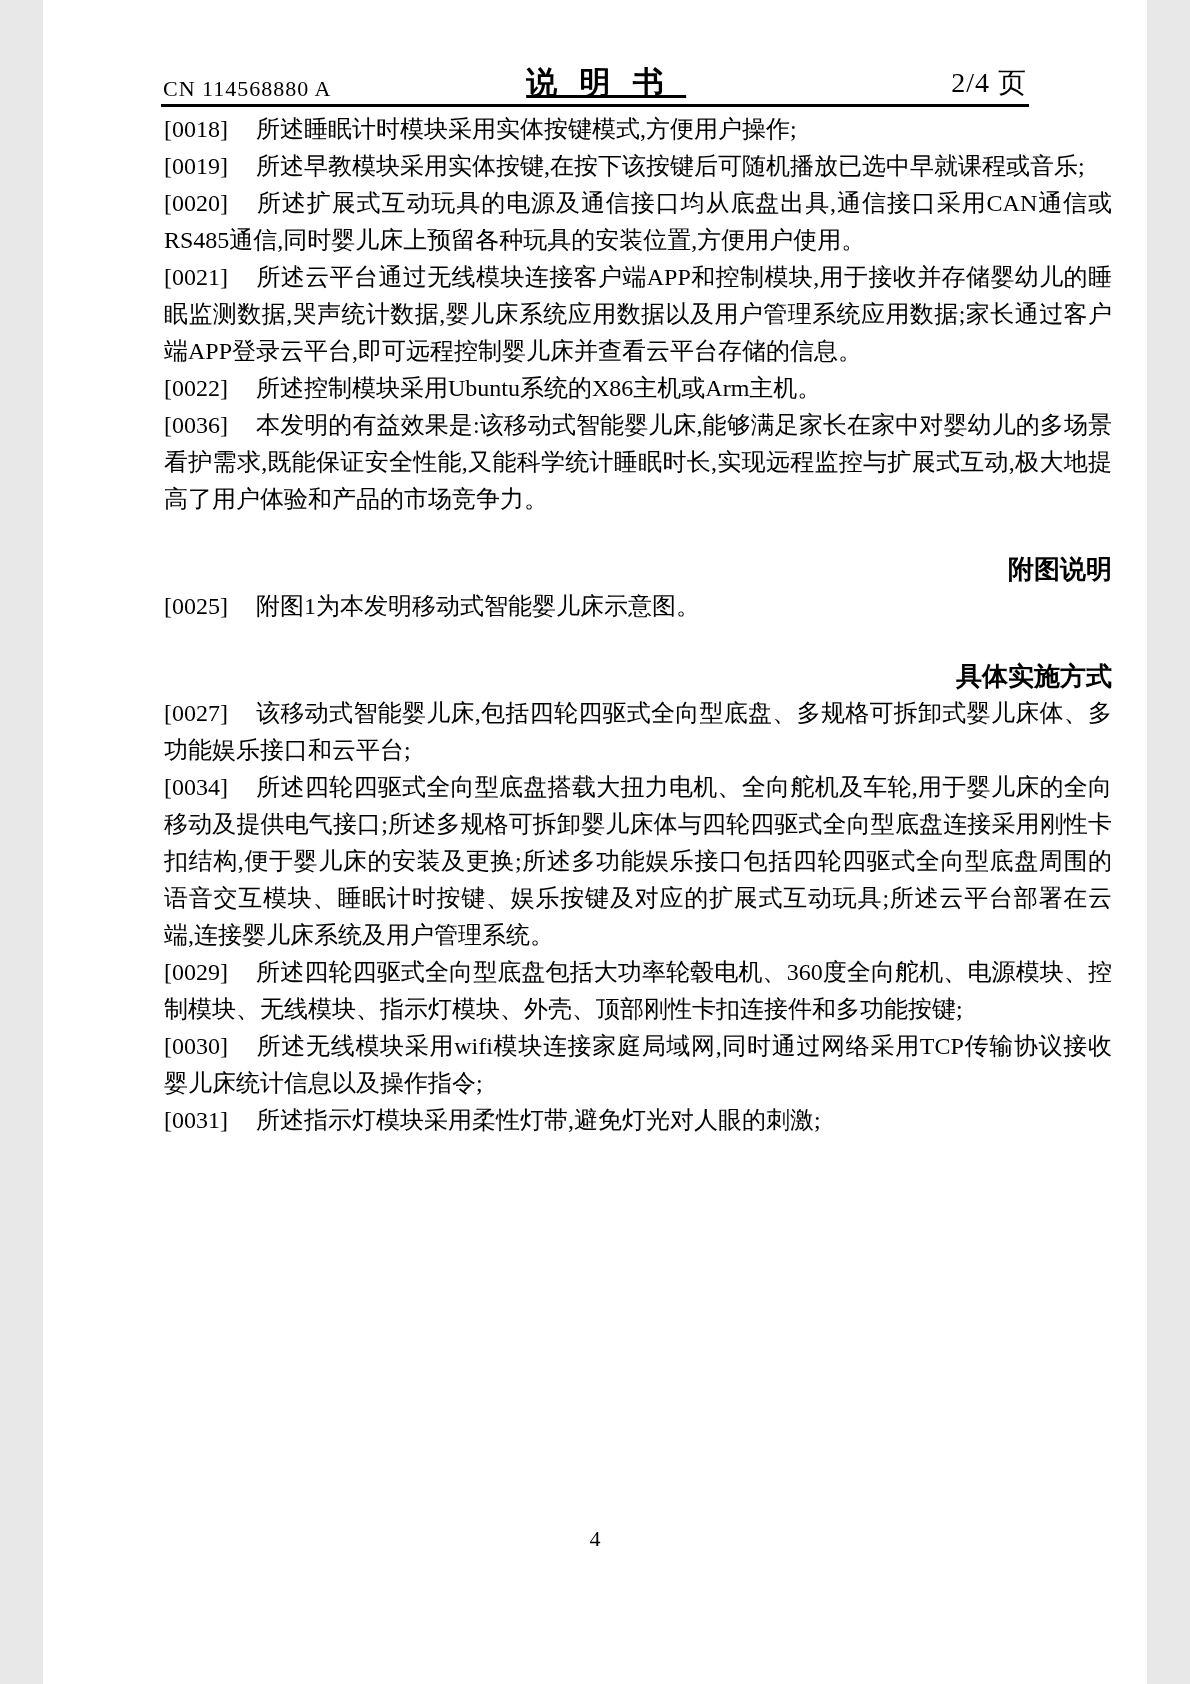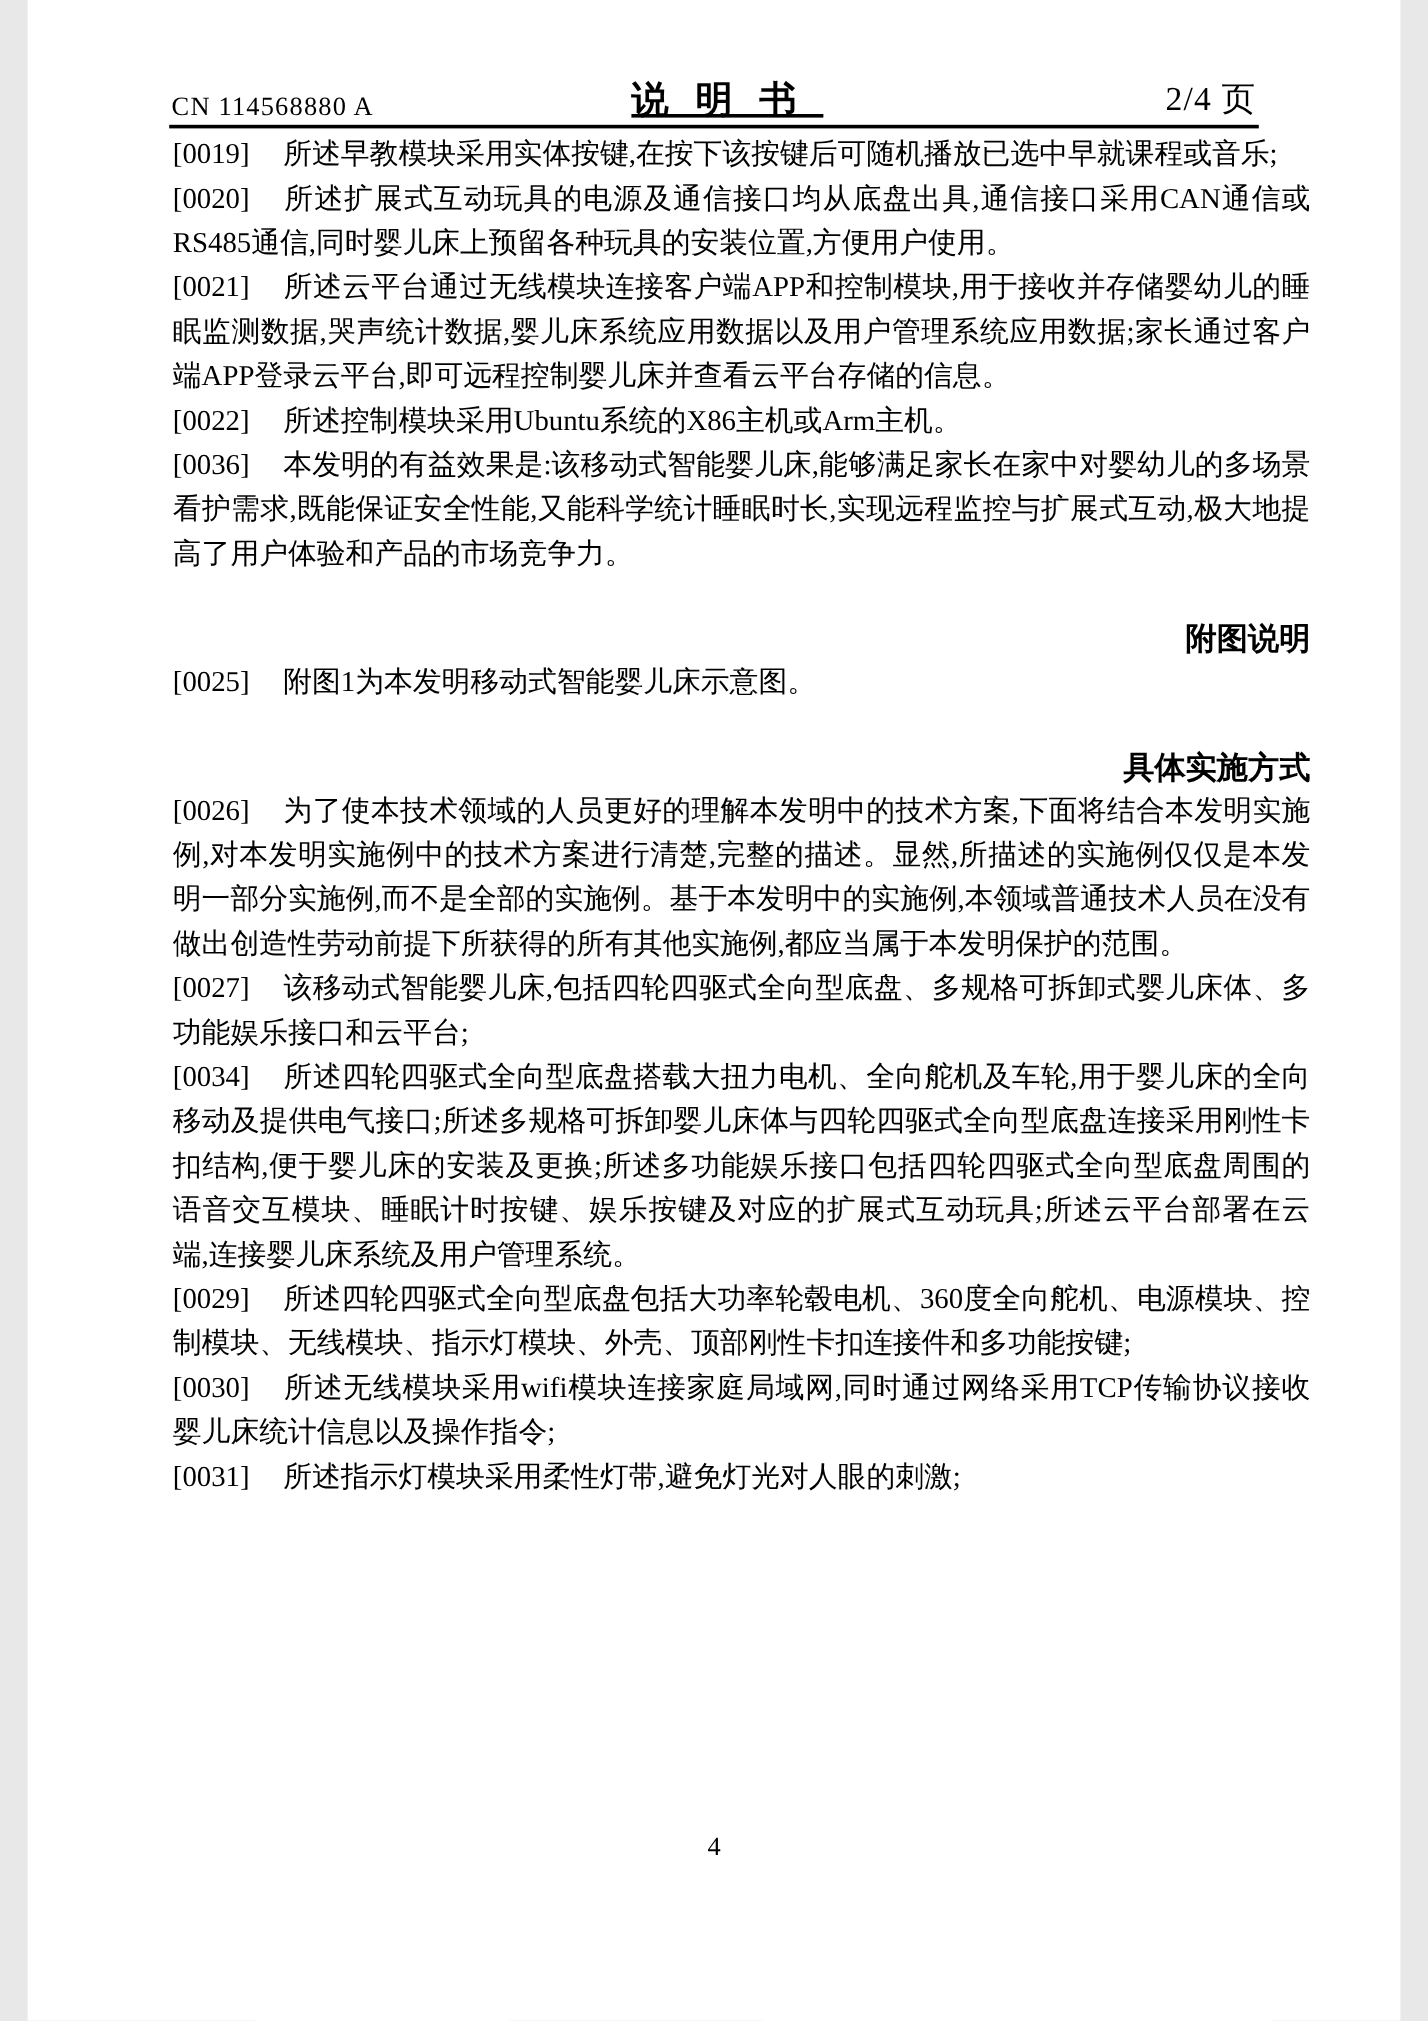--- a/index.html
+++ b/index.html
@@ -4,21 +4,20 @@
 <style>
   html,body{margin:0;padding:0;background:#e8e8e8;}
   .page{
     position:relative;
     width:1104px;height:1684px;
     margin:0 auto;
     background:#ffffff;
     color:#000000;
     font-family:"Liberation Serif","DejaVu Serif",serif;
     overflow:hidden;
-    padding-left:40px;
   }
   .header{
     position:absolute;
     left:120px;right:120px;top:62px;
     height:42px;
   }
   .doc-number{
     position:absolute;left:0;bottom:2px;
     font-size:22px;letter-spacing:1px;
     font-family:"Liberation Serif","DejaVu Serif",serif;
@@ -80,39 +79,39 @@
   <div class="header">
     <span class="doc-number">CN 114568880 A</span>
     <span class="doc-title">说明书</span>
     <span class="page-indicator">2/4 页</span>
   </div>
   <div class="header-rule"></div>
 
   <div class="content">
 
 
+    <p class="para"><span class="pnum">[0018]</span><span>所述睡眠计时模块采用实体按键模式,方便用户操作;</span></p>
 
     <p class="para"><span class="pnum">[0019]</span><span>所述早教模块采用实体按键,在按下该按键后可随机播放已选中早就课程或音乐;</span></p>
 
     <p class="para"><span class="pnum">[0020]</span><span>所述扩展式互动玩具的电源及通信接口均从底盘出具,通信接口采用CAN通信或RS485通信,同时婴儿床上预留各种玩具的安装位置,方便用户使用。</span></p>
 
     <p class="para"><span class="pnum">[0021]</span><span>所述云平台通过无线模块连接客户端APP和控制模块,用于接收并存储婴幼儿的睡眠监测数据,哭声统计数据,婴儿床系统应用数据以及用户管理系统应用数据;家长通过客户端APP登录云平台,即可远程控制婴儿床并查看云平台存储的信息。</span></p>
 
     <p class="para"><span class="pnum">[0022]</span><span>所述控制模块采用Ubuntu系统的X86主机或Arm主机。</span></p>
 
     <p class="para"><span class="pnum">[0036]</span><span>本发明的有益效果是:该移动式智能婴儿床,能够满足家长在家中对婴幼儿的多场景看护需求,既能保证安全性能,又能科学统计睡眠时长,实现远程监控与扩展式互动,极大地提高了用户体验和产品的市场竞争力。</span></p>
 
     <h2 class="section">附图说明</h2>
 
 
     <p class="para"><span class="pnum">[0025]</span><span>附图1为本发明移动式智能婴儿床示意图。</span></p>
 
     <h2 class="section">具体实施方式</h2>
 
-    <p class="para"><span class="pnum">[0026]</span><span>为了使本技术领域的人员更好的理解本发明中的技术方案,下面将结合本发明实施例,对本发明实施例中的技术方案进行清楚,完整的描述。显然,所描述的实施例仅仅是本发明一部分实施例,而不是全部的实施例。基于本发明中的实施例,本领域普通技术人员在没有做出创造性劳动前提下所获得的所有其他实施例,都应当属于本发明保护的范围。</span></p>
 
     <p class="para"><span class="pnum">[0027]</span><span>该移动式智能婴儿床,包括四轮四驱式全向型底盘、多规格可拆卸式婴儿床体、多功能娱乐接口和云平台;</span></p>
 
     <p class="para"><span class="pnum">[0034]</span><span>所述四轮四驱式全向型底盘搭载大扭力电机、全向舵机及车轮,用于婴儿床的全向移动及提供电气接口;所述多规格可拆卸婴儿床体与四轮四驱式全向型底盘连接采用刚性卡扣结构,便于婴儿床的安装及更换;所述多功能娱乐接口包括四轮四驱式全向型底盘周围的语音交互模块、睡眠计时按键、娱乐按键及对应的扩展式互动玩具;所述云平台部署在云端,连接婴儿床系统及用户管理系统。</span></p>
 
     <p class="para"><span class="pnum">[0029]</span><span>所述四轮四驱式全向型底盘包括大功率轮毂电机、360度全向舵机、电源模块、控制模块、无线模块、指示灯模块、外壳、顶部刚性卡扣连接件和多功能按键;</span></p>
 
     <p class="para"><span class="pnum">[0030]</span><span>所述无线模块采用wifi模块连接家庭局域网,同时通过网络采用TCP传输协议接收婴儿床统计信息以及操作指令;</span></p>
 
     <p class="para"><span class="pnum">[0031]</span><span>所述指示灯模块采用柔性灯带,避免灯光对人眼的刺激;</span></p>

